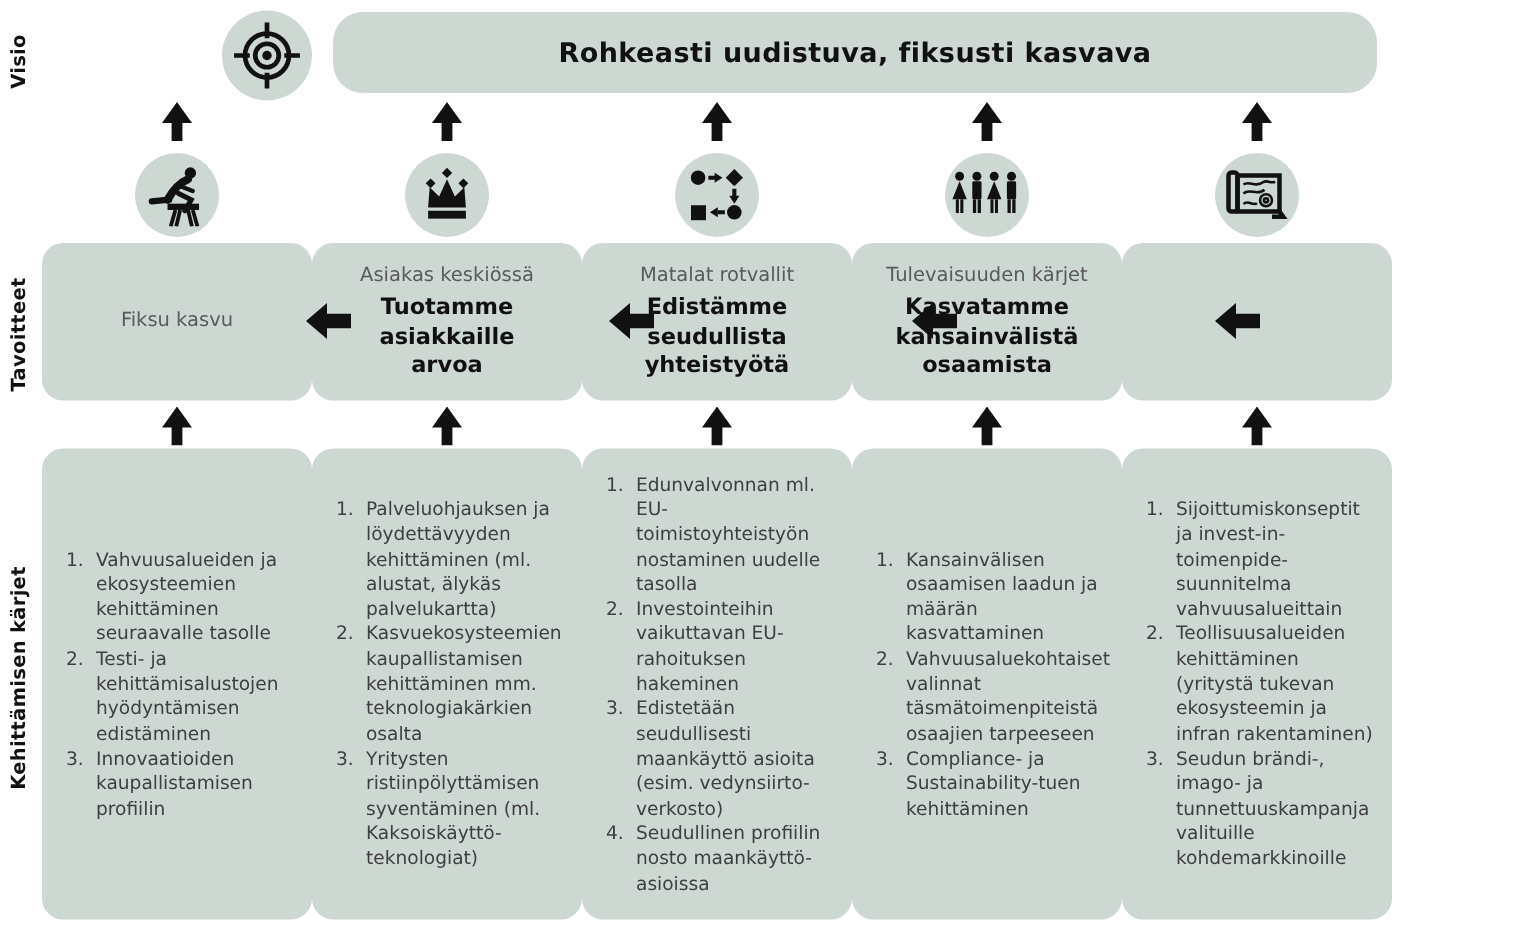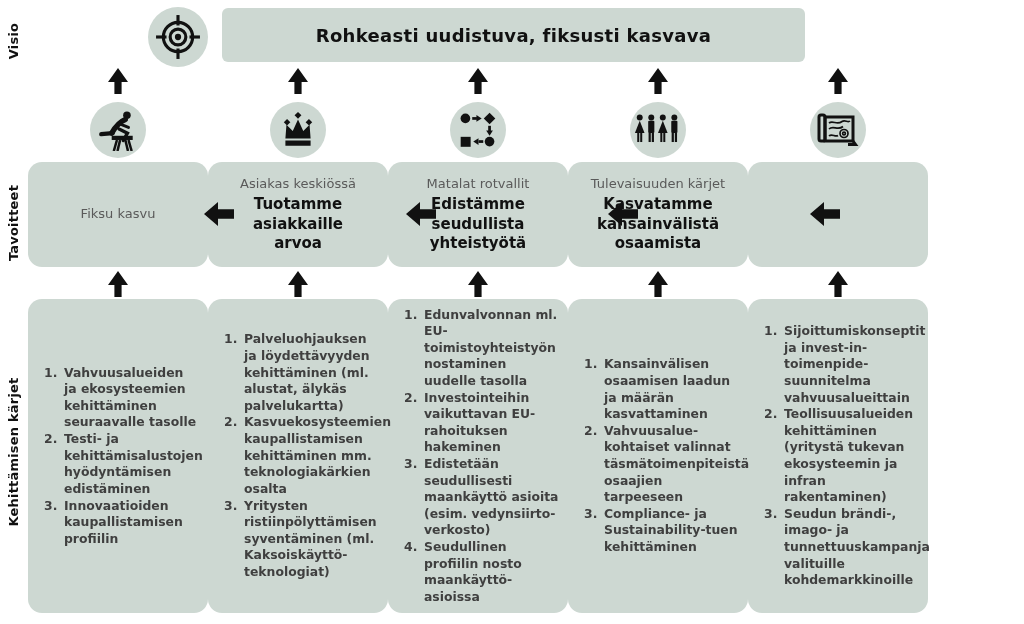--- a/index.html
+++ b/index.html
@@ -9,21 +9,21 @@
   }
   .vlabel{
     position:absolute;left:13px;transform:translate(-50%,-50%) rotate(-90deg);
     white-space:nowrap;font-weight:bold;font-size:13px;color:#111;letter-spacing:.2px;
   }
   .target-circle{
     position:absolute;left:148px;top:7px;width:60px;height:60px;border-radius:50%;
     background:var(--box-fill,#cdd8d2);display:flex;align-items:center;justify-content:center;color:#111;
   }
   .banner{
-    position:absolute;left:222px;top:8px;width:583px;height:54px;border-radius:6px;
+    position:absolute;left:222px;top:8px;width:696px;height:54px;border-radius:20px;
     background:var(--box-fill,#cdd8d2);display:flex;align-items:center;justify-content:center;
   }
   .banner-title{font-weight:bold;font-size:18px;color:#111;letter-spacing:.3px;}
   #columns{
     position:absolute;left:28px;top:68px;display:flex;
   }
   .col{width:180px;display:flex;flex-direction:column;align-items:center;}
   .icon-circle{
     margin-top:8px;width:56px;height:56px;border-radius:50%;
     background:var(--box-fill,#cdd8d2);display:flex;align-items:center;justify-content:center;color:#111;
@@ -35,21 +35,21 @@
   }
   .subtitle{font-size:13px;color:var(--subtitle,#5a5a5a);white-space:pre-line;line-height:1.25;}
   .goal{margin-top:3px;font-weight:bold;font-size:15px;color:#111;white-space:pre-line;line-height:1.28;}
   .arrow-up{flex:0 0 auto;}
   .arrow-up.mid{margin-top:4px;}
   .prio-box{
     margin-top:2px;width:100%;height:314px;box-sizing:border-box;border-radius:14px;
     background:var(--box-fill,#cdd8d2);display:flex;flex-direction:column;justify-content:center;
     padding:10px 8px 10px 16px;
   }
-  .prio-box ol{margin:0;padding:0;list-style:none;counter-reset:n;font-weight:bold;}
+  .prio-box ol{margin:0;padding:0;list-style:none;counter-reset:n;}
   .prio-box li{
     counter-increment:n;position:relative;padding-left:20px;
     font-size:12.4px;line-height:1.34;color:var(--body,#3f3f3f);text-align:left;
   }
   .prio-box li::before{content:counter(n) ".";position:absolute;left:0;}
   .larrow{position:absolute;top:202px;}
   .larrow.g1{left:204px}.larrow.g2{left:406px}.larrow.g3{left:608px}.larrow.g4{left:810px}
 </style>
 </head>
 <body>

